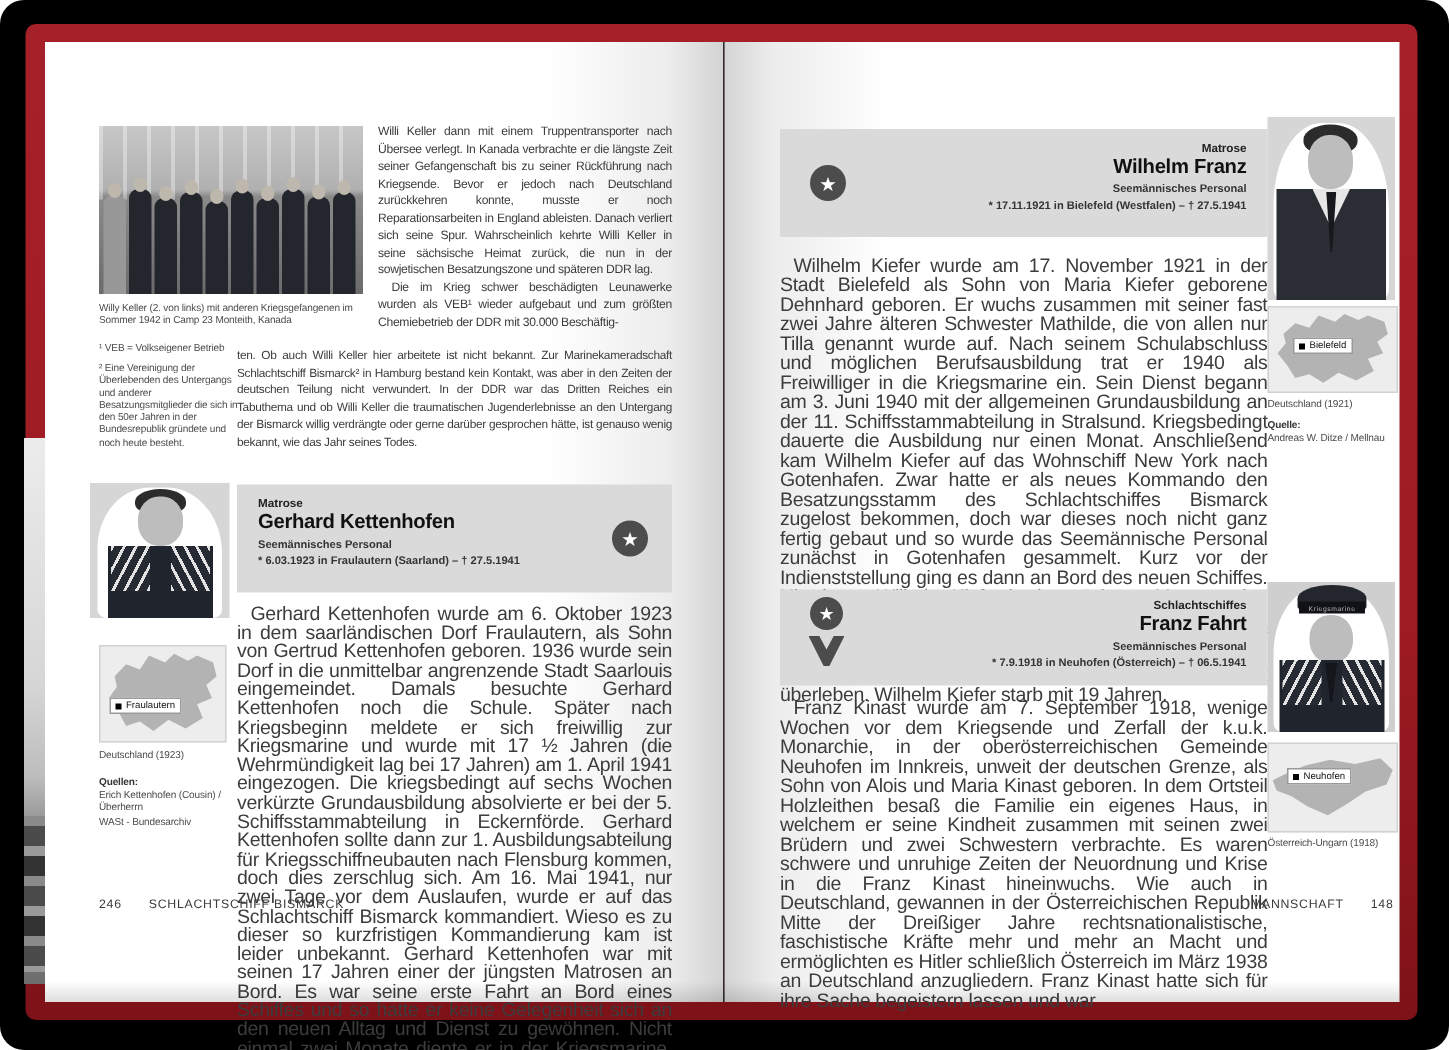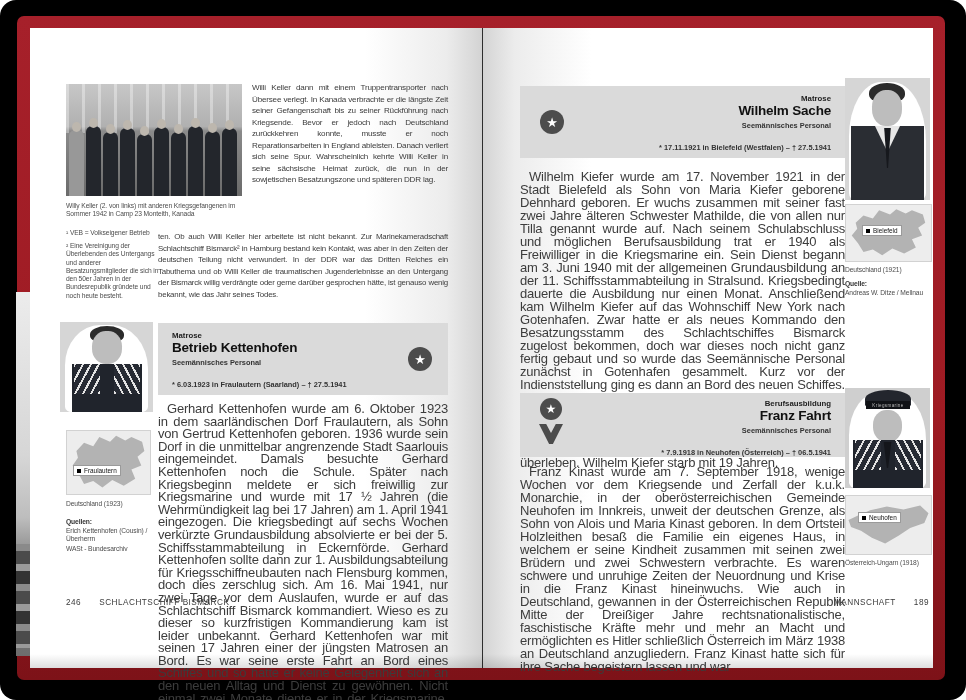--- a/index.html
+++ b/index.html
@@ -22,21 +22,21 @@
   .abs{position:absolute;}
   .body-text{font-size:13px;line-height:13px;letter-spacing:-0.2px;text-align:justify;color:#3c3c3c;}
   .body-text p{margin:0;text-indent:9px;}
   .small-cap{font-size:6.7px;line-height:8.3px;color:#4c4c4c;letter-spacing:-0.1px;}
   .small-b{font-weight:bold;color:#333;}
   
   .profile-box{background:#dadada;}
   .rank{font-size:7.8px;font-weight:bold;color:#222;}
   .pname{font-size:13.5px;font-weight:bold;color:#111;letter-spacing:-0.2px;}
   .branch{font-size:7.4px;font-weight:bold;color:#333;margin-top:3px;}
-  .dates{font-size:7.4px;font-weight:bold;color:#333;margin-top:13px;}
+  .dates{font-size:7.4px;font-weight:bold;color:#333;margin-top:2px;}
   .star-badge{width:24px;height:24px;border-radius:50%;background:#4c4c4c;display:flex;
               align-items:center;justify-content:center;color:#fff;font-size:13px;line-height:1;}
   .chevron{width:24px;height:20px;background:#4c4c4c;
            clip-path:polygon(0 0,30% 0,50% 45%,70% 0,100% 0,58% 100%,42% 100%);}
   
   .group-photo{background:linear-gradient(to bottom,#c7c7c7 0%,#b0b0b0 38%,#8a8a8a 42%,#6b6b6b 100%);overflow:hidden;}
   .gp-windows{position:absolute;left:0;top:0;width:100%;height:44%;
               background:repeating-linear-gradient(90deg,rgba(255,255,255,0.35) 0 3px,rgba(0,0,0,0) 3px 16px);}
   .fig{position:absolute;bottom:0;width:15px;background:#23262c;border-radius:6px 6px 0 0;}
   .fig::before{content:"";position:absolute;top:-8px;left:3px;width:9px;height:10px;border-radius:50%;background:#bdb7ae;}
@@ -94,30 +94,31 @@
       <div class="fig" style="left:156px;height:68px;"></div>
     </div>
 
     <div class="abs small-cap" style="left:36px;top:174px;width:186px;">Willy Keller (2. von links) mit anderen Kriegsgefangenen im Sommer 1942 in Camp 23 Monteith, Kanada</div>
 
     <div class="abs small-cap" style="left:36px;top:201px;width:96px;">¹ VEB = Volkseigener Betrieb</div>
     <div class="abs small-cap" style="left:36px;top:214px;width:96px;">² Eine Vereinigung der Überlebenden des Untergangs und anderer Besatzungsmitglieder die sich in den 50er Jahren in der Bundesrepublik gründete und noch heute besteht.</div>
 
     <div class="abs body-text" style="left:222px;top:54px;width:196px;line-height:11.5px;font-size:8.1px;">
       <p style="text-indent:0;">Willi Keller dann mit einem Truppentransporter nach Übersee verlegt. In Kanada verbrachte er die längste Zeit seiner Gefangenschaft bis zu seiner Rückführung nach Kriegsende. Bevor er jedoch nach Deutschland zurückkehren konnte, musste er noch Reparationsarbeiten in England ableisten. Danach verliert sich seine Spur. Wahrscheinlich kehrte Willi Keller in seine sächsische Heimat zurück, die nun in der sowjetischen Besatzungszone und späteren DDR lag.</p>
+      <p>Die im Krieg schwer beschädigten Leunawerke wurden als VEB¹ wieder aufgebaut und zum größten Chemiebetrieb der DDR mit 30.000 Beschäftig-</p>
     </div>
 
     <div class="abs body-text" style="left:128px;top:203px;width:290px;line-height:11.6px;font-size:7.9px;">
       <p style="text-indent:0;">ten. Ob auch Willi Keller hier arbeitete ist nicht bekannt. Zur Marinekameradschaft Schlachtschiff Bismarck² in Hamburg bestand kein Kontakt, was aber in den Zeiten der deutschen Teilung nicht verwundert. In der DDR war das Dritten Reiches ein Tabuthema und ob Willi Keller die traumatischen Jugenderlebnisse an den Untergang der Bismarck willig verdrängte oder gerne darüber gesprochen hätte, ist genauso wenig bekannt, wie das Jahr seines Todes.</p>
     </div>
 
     <div class="abs profile-box" style="left:128px;top:295px;width:290px;height:72px;padding:0;">
       <div class="abs" style="left:14px;top:8px;">
         <div class="rank">Matrose</div>
-        <div class="pname">Betrieb Kettenhofen</div>
+        <div class="pname">Gerhard Kettenhofen</div>
         <div class="branch">Seemännisches Personal</div>
         <div class="dates">* 6.03.1923 in Fraulautern (Saarland) – † 27.5.1941</div>
       </div>
       <div class="abs star-badge" style="right:16px;top:24px;">
         <span>★</span>
       </div>
     </div>
 
     <div class="abs portrait" style="left:30px;top:294px;width:93px;height:90px;">
       <div class="blob"></div>
@@ -153,21 +154,21 @@
   </div>
 
   <div class="page page-right">
 
     <div class="abs profile-box" style="left:37px;top:58px;width:325px;height:72px;">
       <div class="abs star-badge" style="left:20px;top:24px;">
         <span>★</span>
       </div>
       <div class="abs" style="right:14px;top:8px;text-align:right;">
         <div class="rank">Matrose</div>
-        <div class="pname">Wilhelm Sache</div>
+        <div class="pname">Wilhelm Franz</div>
         <div class="branch">Seemännisches Personal</div>
         <div class="dates">* 17.11.1921 in Bielefeld (Westfalen) – † 27.5.1941</div>
       </div>
     </div>
 
     <div class="abs body-text" style="left:37px;top:142px;width:325px;">
       <p>Wilhelm Kiefer wurde am 17. November 1921 in der Stadt Bielefeld als Sohn von Maria Kiefer geborene Dehnhard geboren. Er wuchs zusammen mit seiner fast zwei Jahre älteren Schwester Mathilde, die von allen nur Tilla genannt wurde auf. Nach seinem Schulabschluss und möglichen Berufsausbildung trat er 1940 als Freiwilliger in die Kriegsmarine ein. Sein Dienst begann am 3. Juni 1940 mit der allgemeinen Grundausbildung an der 11. Schiffsstammabteilung in Stralsund. Kriegsbedingt dauerte die Ausbildung nur einen Monat. Anschließend kam Wilhelm Kiefer auf das Wohnschiff New York nach Gotenhafen. Zwar hatte er als neues Kommando den Besatzungsstamm des Schlachtschiffes Bismarck zugelost bekommen, doch war dieses noch nicht ganz fertig gebaut und so wurde das Seemännische Personal zunächst in Gotenhafen gesammelt. Kurz vor der Indienststellung ging es dann an Bord des neuen Schiffes. Hier lernte Wilhelm Kiefer in den nächsten Monaten den Bordalltag kennen und wurde für den Einsatz ausgebildet. Im Mai 1941 war es dann soweit: Mit der Bismarck lief Wilhelm Kiefer zu seiner ersten Feindfahrt aus. Er sollte den Untergang wenige Tage später am 27. Mai 1941 nicht überleben. Wilhelm Kiefer starb mit 19 Jahren.</p>
     </div>
 
     <div class="abs portrait" style="left:362px;top:50px;width:85px;height:122px;">
@@ -189,21 +190,21 @@
     <div class="abs small-cap" style="left:362px;top:238px;width:90px;">Deutschland (1921)</div>
     <div class="abs small-cap small-b" style="left:362px;top:252px;">Quelle:</div>
     <div class="abs small-cap" style="left:362px;top:261px;width:90px;">Andreas W. Ditze / Mellnau</div>
 
     <div class="abs profile-box" style="left:37px;top:365px;width:325px;height:64px;">
       <div class="abs star-badge" style="left:20px;top:5px;width:22px;height:22px;font-size:12px;">
         <span>★</span>
       </div>
       <div class="abs chevron" style="left:19px;top:31px;"></div>
       <div class="abs" style="right:14px;top:6px;text-align:right;">
-        <div class="rank">Berufsausbildung</div>
+        <div class="rank">Schlachtschiffes</div>
         <div class="pname">Franz Fahrt</div>
         <div class="branch">Seemännisches Personal</div>
         <div class="dates">* 7.9.1918 in Neuhofen (Österreich) – † 06.5.1941</div>
       </div>
     </div>
 
     <div class="abs body-text" style="left:37px;top:437px;width:325px;">
       <p>Franz Kinast wurde am 7. September 1918, wenige Wochen vor dem Kriegsende und Zerfall der k.u.k. Monarchie, in der oberösterreichischen Gemeinde Neuhofen im Innkreis, unweit der deutschen Grenze, als Sohn von Alois und Maria Kinast geboren. In dem Ortsteil Holzleithen besaß die Familie ein eigenes Haus, in welchem er seine Kindheit zusammen mit seinen zwei Brüdern und zwei Schwestern verbrachte. Es waren schwere und unruhige Zeiten der Neuordnung und Krise in die Franz Kinast hineinwuchs. Wie auch in Deutschland, gewannen in der Österreichischen Republik Mitte der Dreißiger Jahre rechtsnationalistische, faschistische Kräfte mehr und mehr an Macht und ermöglichten es Hitler schließlich Österreich im März 1938 an Deutschland anzugliedern. Franz Kinast hatte sich für ihre Sache begeistern lassen und war</p>
     </div>
 
@@ -223,19 +224,19 @@
       <div class="map-label" style="left:12px;top:16px;">
         <span class="marker"></span>
         <span>Neuhofen</span>
       </div>
     </div>
     <div class="abs small-cap" style="left:362px;top:531px;width:90px;">Österreich-Ungarn (1918)</div>
 
     <div class="abs footer" style="right:4px;top:570px;padding-left:36px;">
       <span>MANNSCHAFT</span>
       <span style="width:18px;"></span>
-      <span>189</span>
+      <span>148</span>
     </div>
   </div>
 
   <div class="gutter-line"></div>
   <div class="bottom-shade"></div>
 </div>
 
 </body></html>

